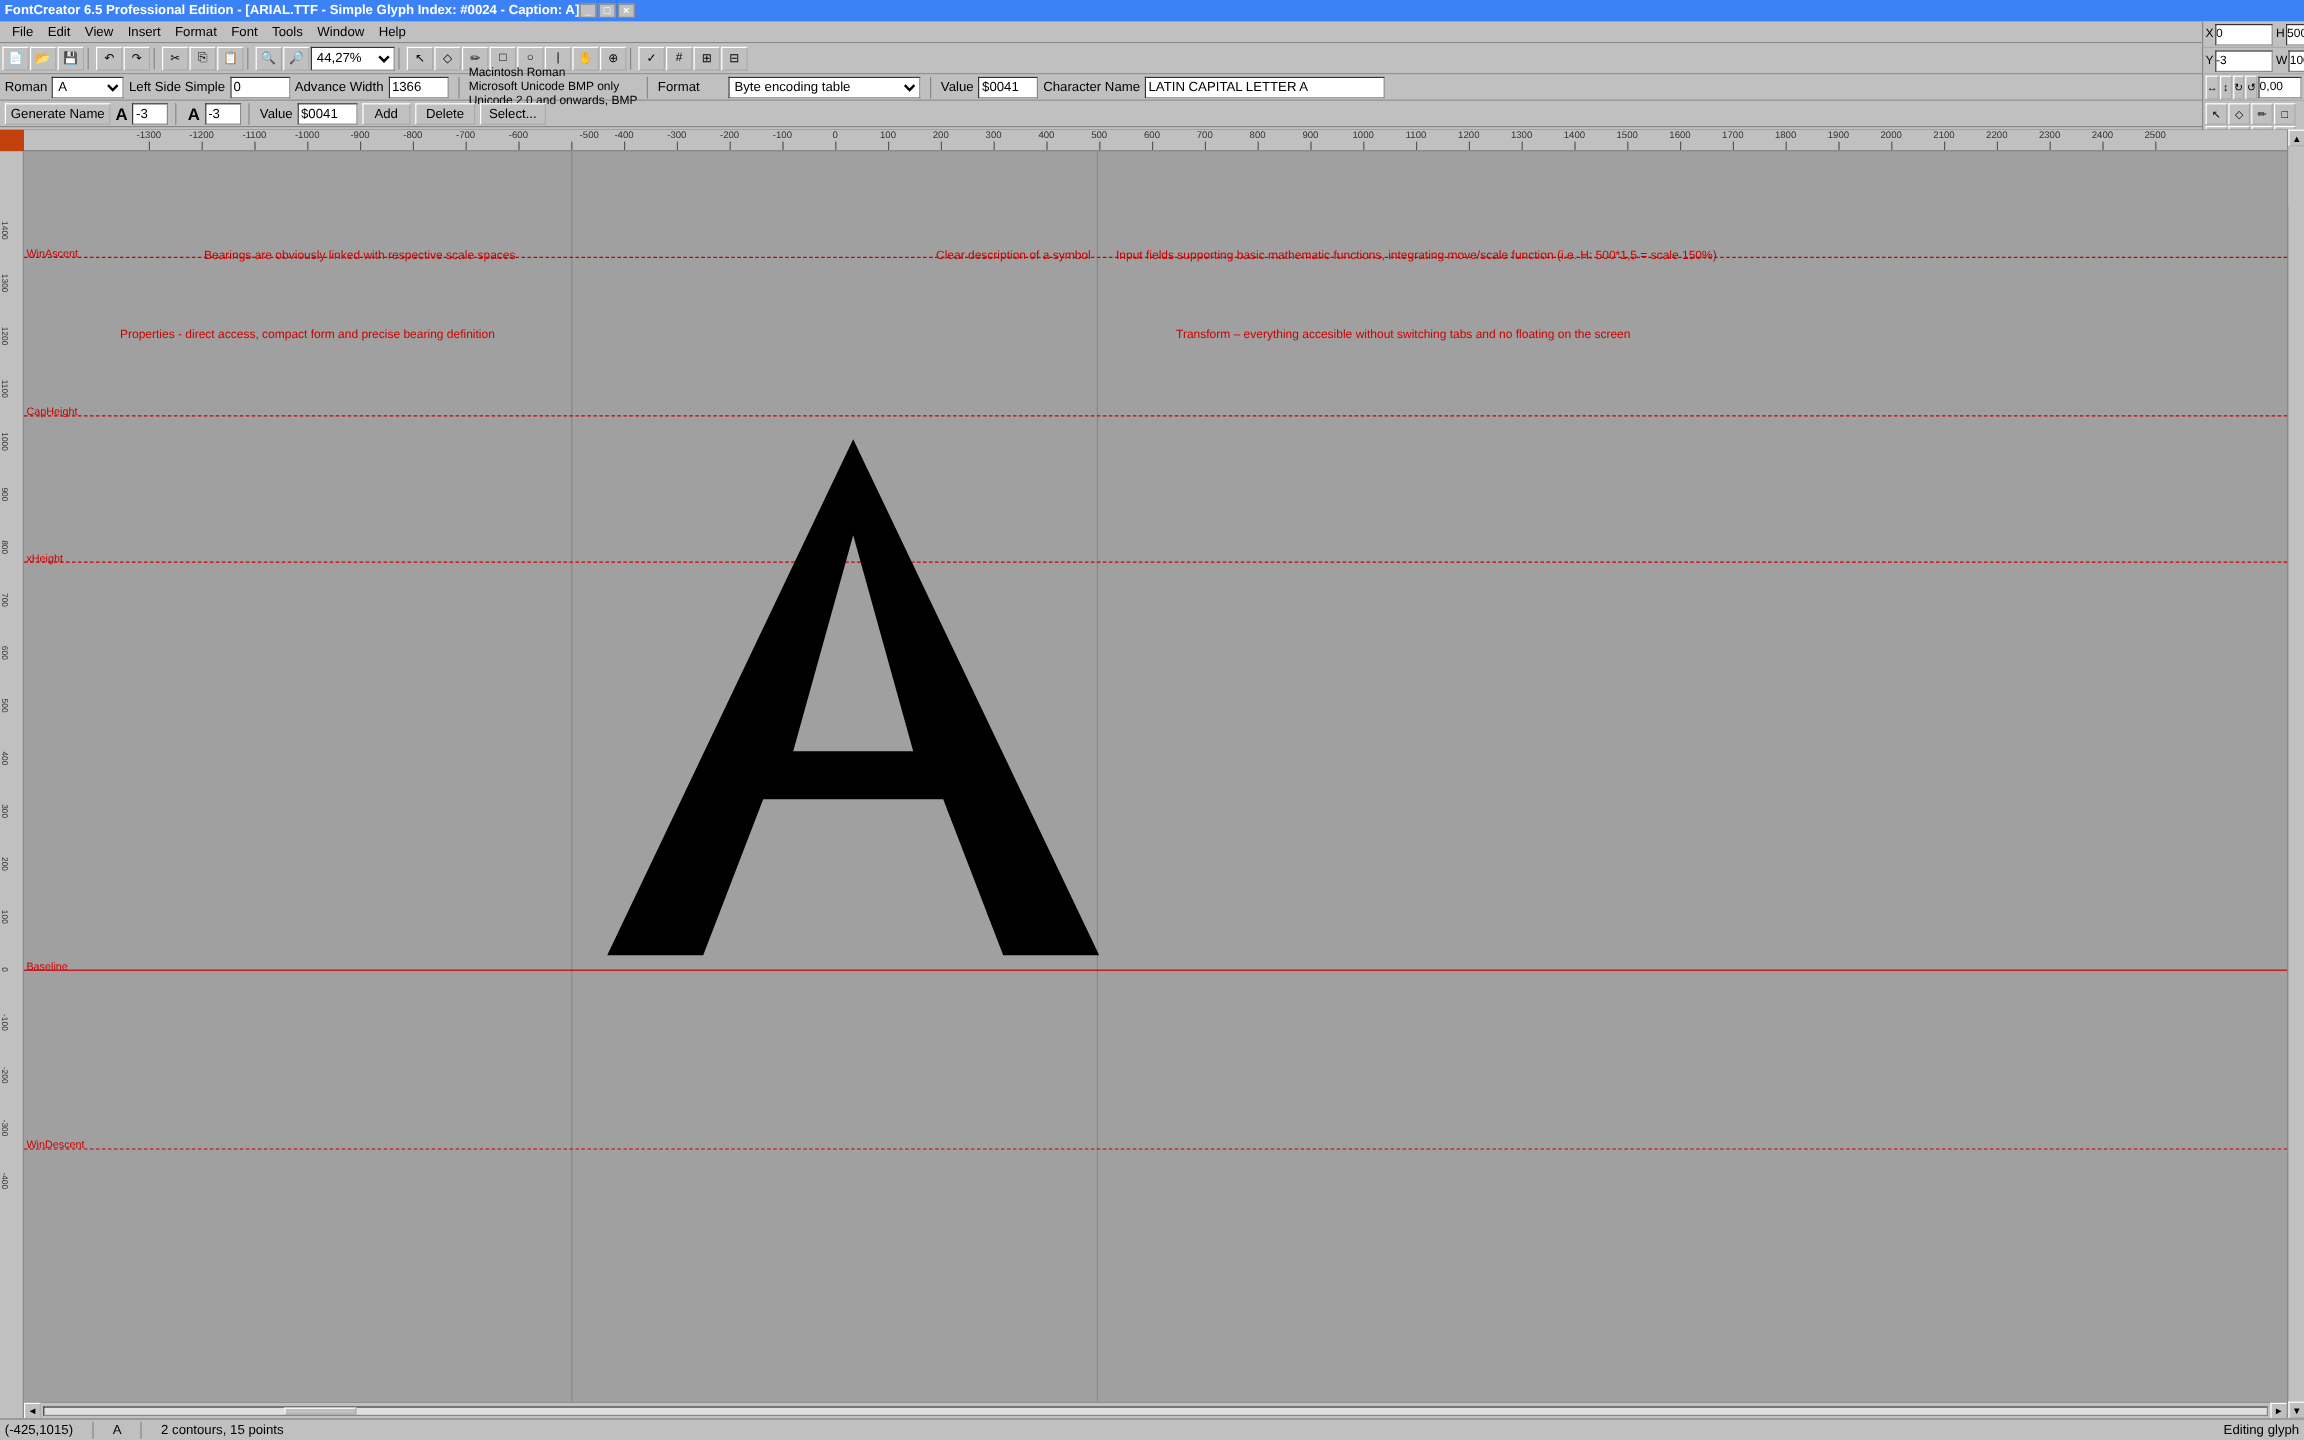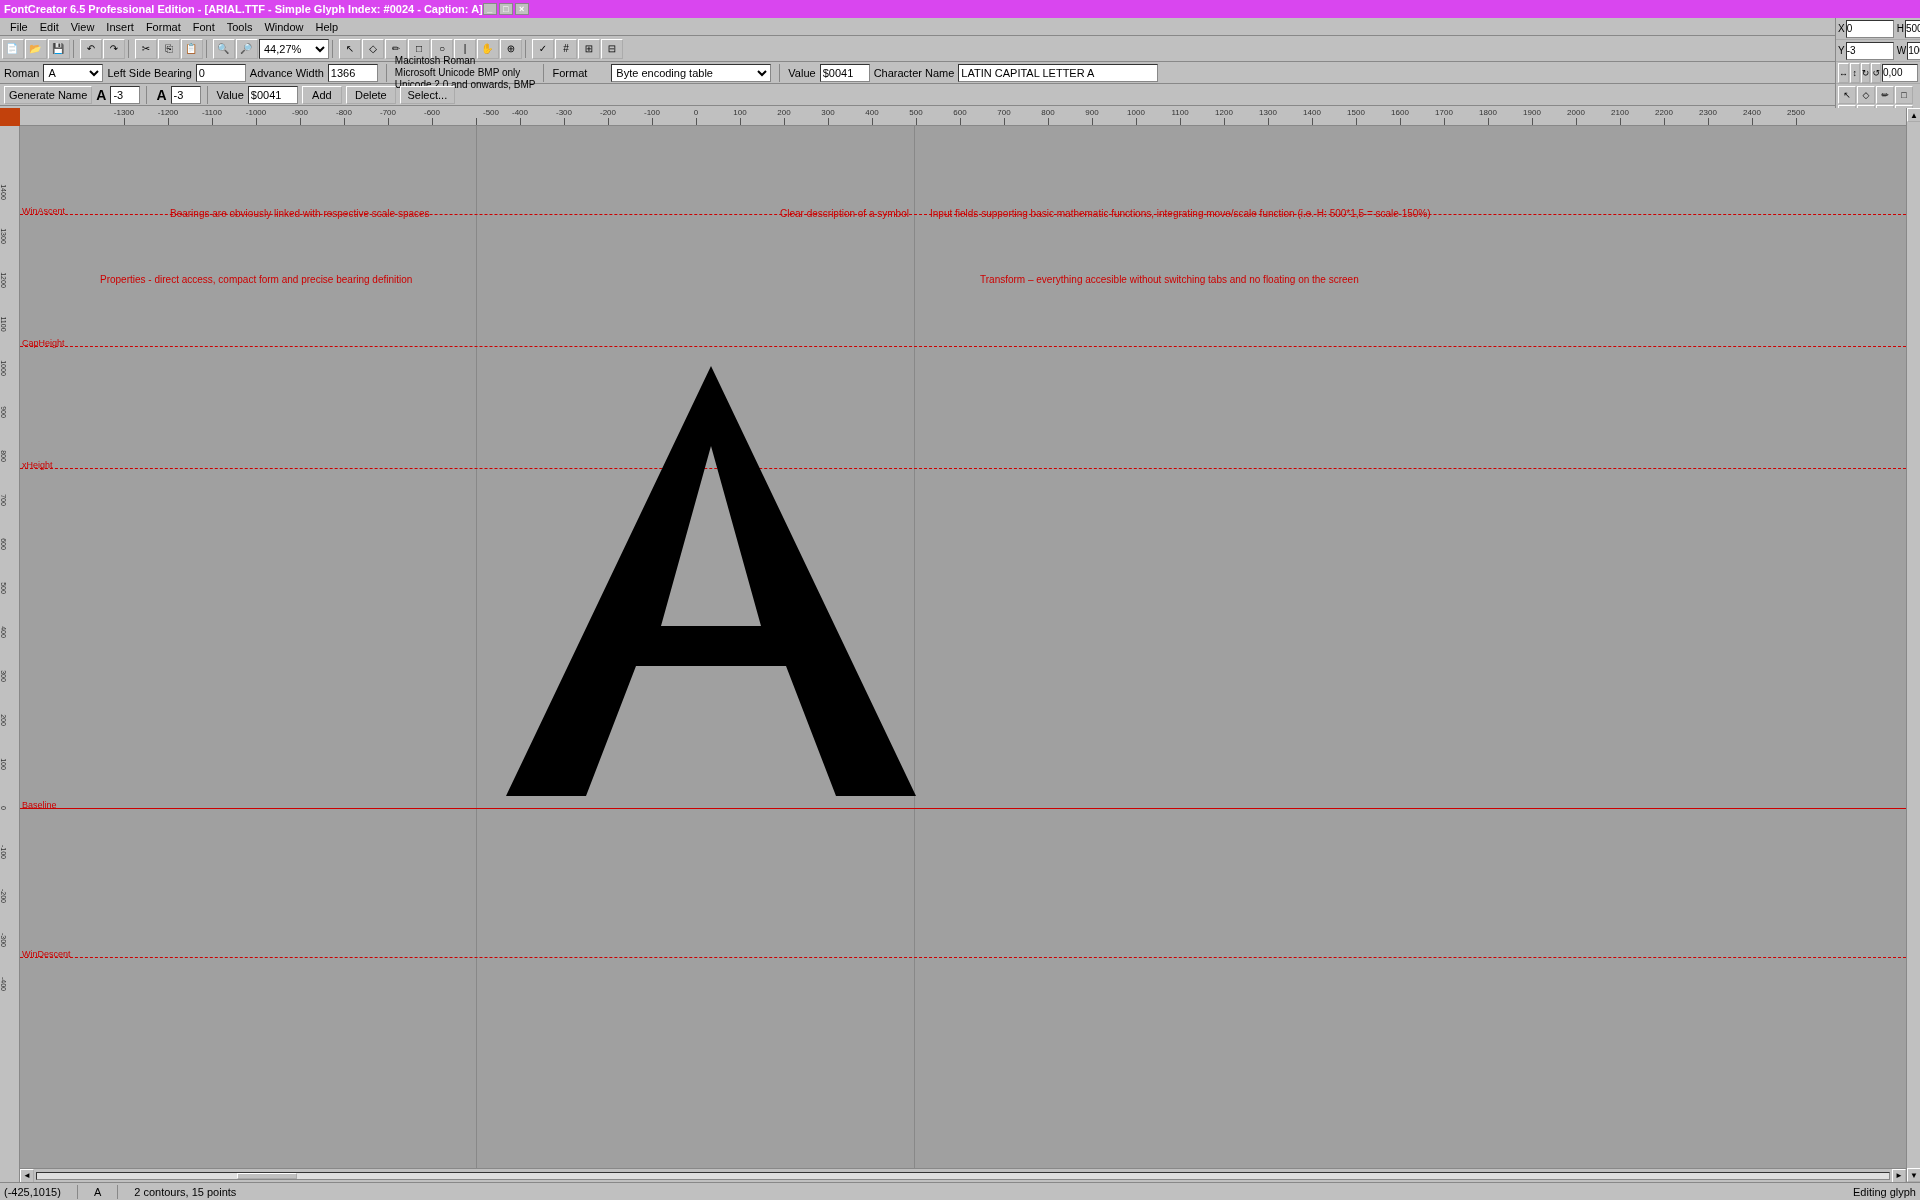--- a/index.html
+++ b/index.html
@@ -1,20 +1,20 @@
 <!DOCTYPE html>
 <html><head>
   <meta charset="utf-8">
   <style>
     * { margin: 0; padding: 0; box-sizing: border-box; }
     body { width: 1920px; height: 1200px; overflow: hidden; background: #c0c0c0; font-family: Arial, sans-serif; font-size: 11px; }
 
     
     #titlebar {
-      background: #d946ef;
+      background: #3b82f6;
       color: white;
       height: 18px;
       display: flex;
       align-items: center;
       padding: 0 4px;
       font-size: 11px;
       font-weight: bold;
     }
     #titlebar-controls { display: flex; gap: 2px; }
     .title-btn {
@@ -308,21 +308,21 @@
   <div class="tb-btn">#</div>
   <div class="tb-btn">⊞</div>
   <div class="tb-btn">⊟</div>
 </div>
 
 <div style="display:flex; align-items:center; height:22px; background:#c0c0c0; border-bottom:1px solid #888; padding:1px 4px; gap:4px; font-size:11px;">
   <span class="prop-label">Roman</span>
   <select class="prop-select" style="width:60px; height:18px;">
     <option>A</option>
   </select>
-  <span class="prop-label">Left Side Bearing</span>
+  <span class="prop-label">Left Side Simple</span>
   <input class="prop-input" style="width: 50px;" value="0">
   <span class="prop-label">Advance Width</span>
   <input class="prop-input" style="width: 50px;" value="1366">
   <div style="width:1px; height:18px; background:#888; margin:0 4px;"></div>
   <div style="display:flex; flex-direction:column; font-size:10px; line-height:1.2;">
     <span>Macintosh Roman</span>
     <span>Microsoft Unicode BMP only</span>
     <span>Unicode 2.0 and onwards, BMP</span>
   </div>
   <div style="width:1px; height:18px; background:#888; margin:0 4px;"></div>

